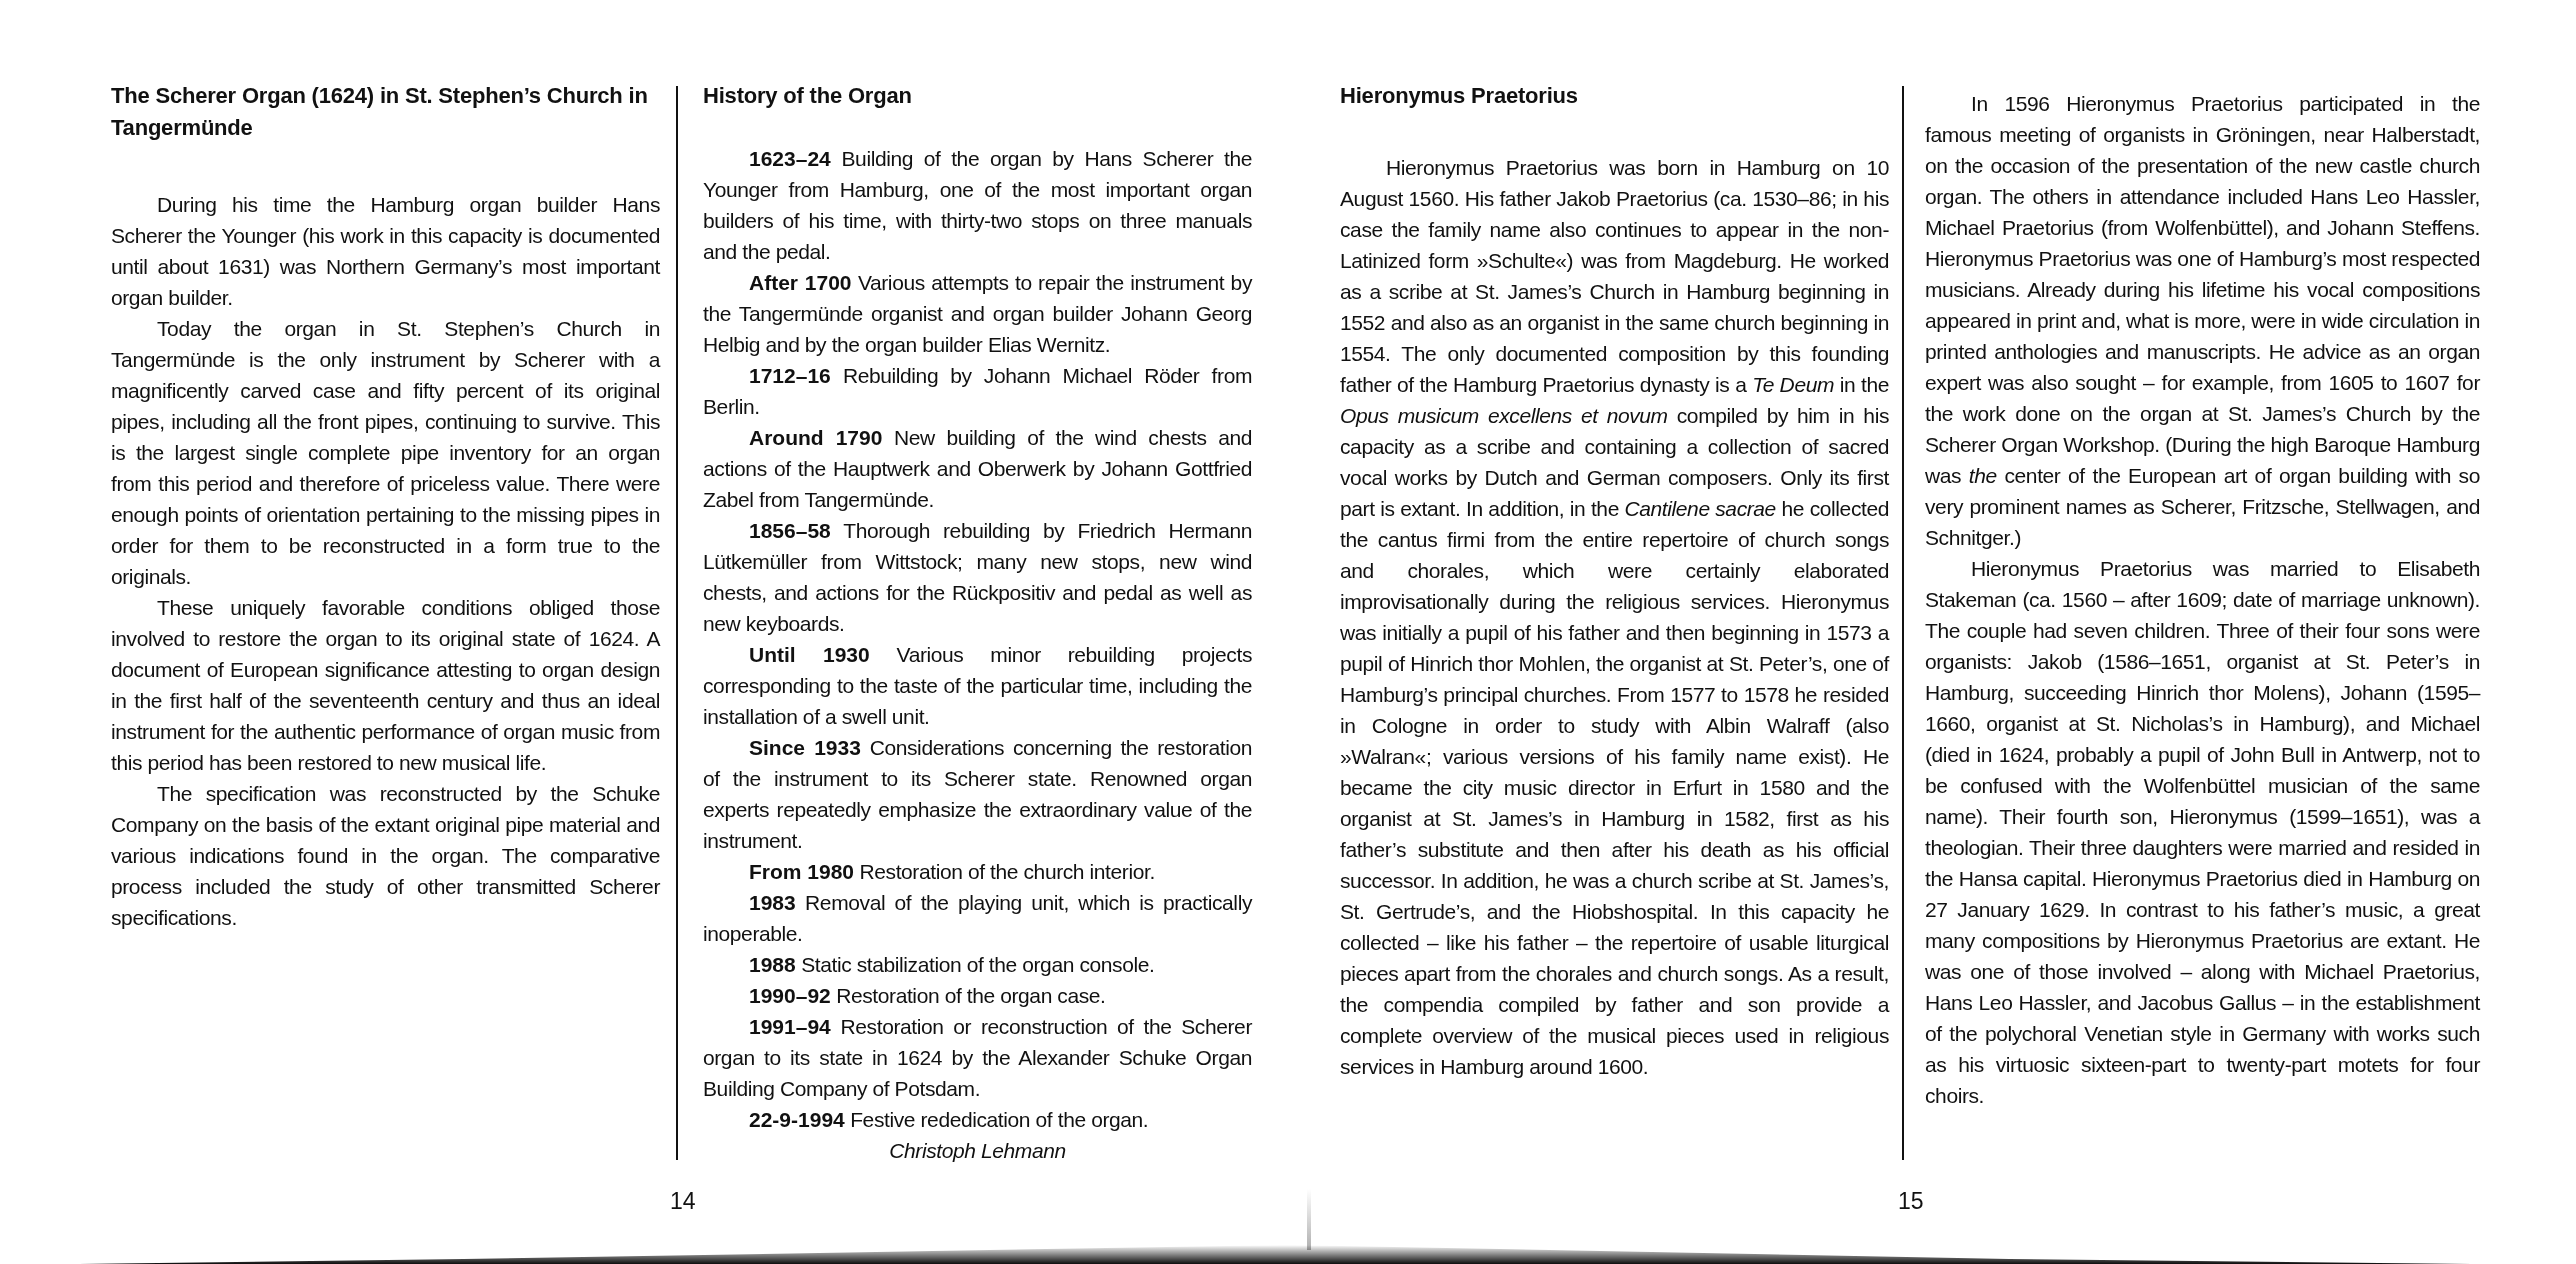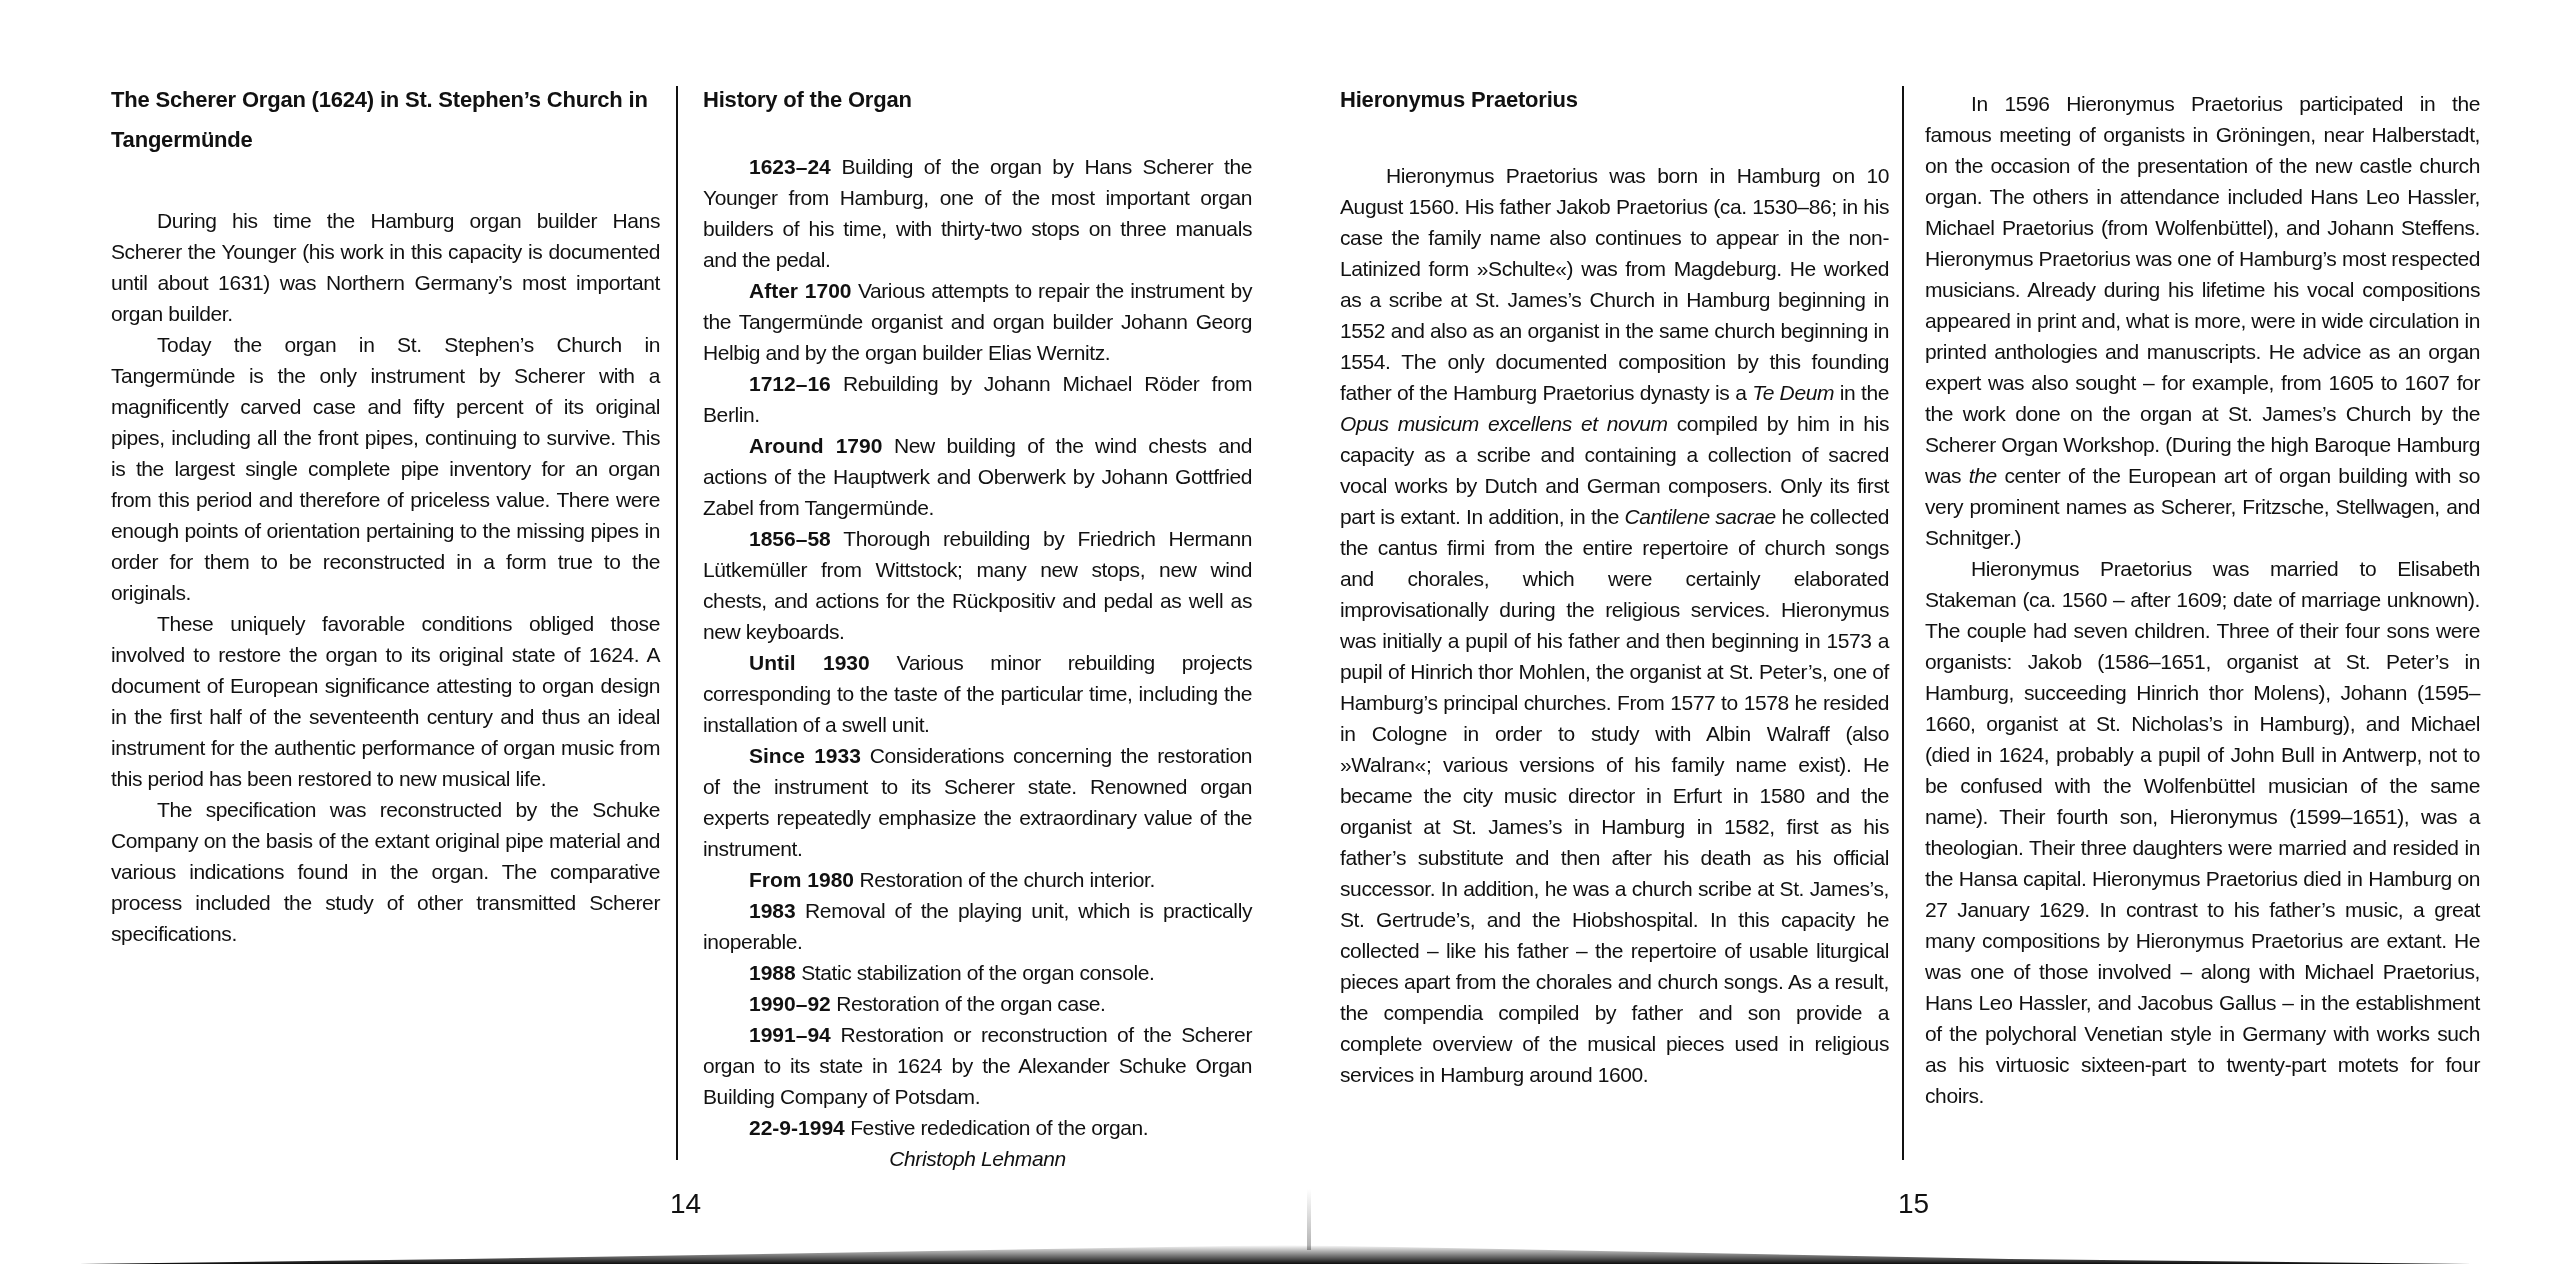--- a/index.html
+++ b/index.html
@@ -8,38 +8,38 @@
     font-family: "Liberation Sans", "DejaVu Sans", sans-serif;
     color: #111111;
   }
   .col {
     position: absolute; top: 80px;
     font-size: 21px; line-height: 31px;
     text-align: justify; letter-spacing: -0.4px;
   }
   .col p { margin: 0; text-indent: 46px; }
   .heading {
-    font-weight: bold; font-size: 22px; line-height: 40px;
+    font-weight: bold; font-size: 22px; line-height: 32px;
     letter-spacing: -0.2px; text-align: left; margin: 0;
   }
   #col1 { left: 111px; width: 549px; }
   #col2 { left: 703px; width: 549px; }
   #col3 { left: 1340px; width: 549px; }
   #col4 { left: 1925px; width: 555px; top: 80px; margin-top: 8px; }
   #col1 .heading { margin-bottom: 45px; }
   #col2 .heading { margin-bottom: 31px; }
   #col3 .heading { margin-bottom: 40px; }
   .entry-label { font-weight: bold; letter-spacing: 0; }
   .signature { text-align: center; font-style: italic; text-indent: 0 !important; }
   em { font-style: italic; }
   .divider { position: absolute; width: 2px; background: #111; }
   #divider-left { left: 676px; top: 86px; height: 1074px; }
   #divider-right { left: 1902px; top: 86px; height: 1074px; }
   .page-num {
-    position: absolute; top: 1188px; font-size: 28px;
+    position: absolute; top: 1188px; font-size: 23px;
     font-family: "Liberation Sans", sans-serif;
   }
   #page-14 { left: 670px; }
   #page-15 { left: 1898px; }
   #spine-shadow {
     position: absolute; left: 0; bottom: 0; width: 2576px; height: 20px;
     background: linear-gradient(to bottom, rgba(0,0,0,0) 0%, #000 100%);
     clip-path: polygon(0 100%, 18% 70%, 50% 0, 78% 70%, 100% 100%);
   }
   #spine-crease {

